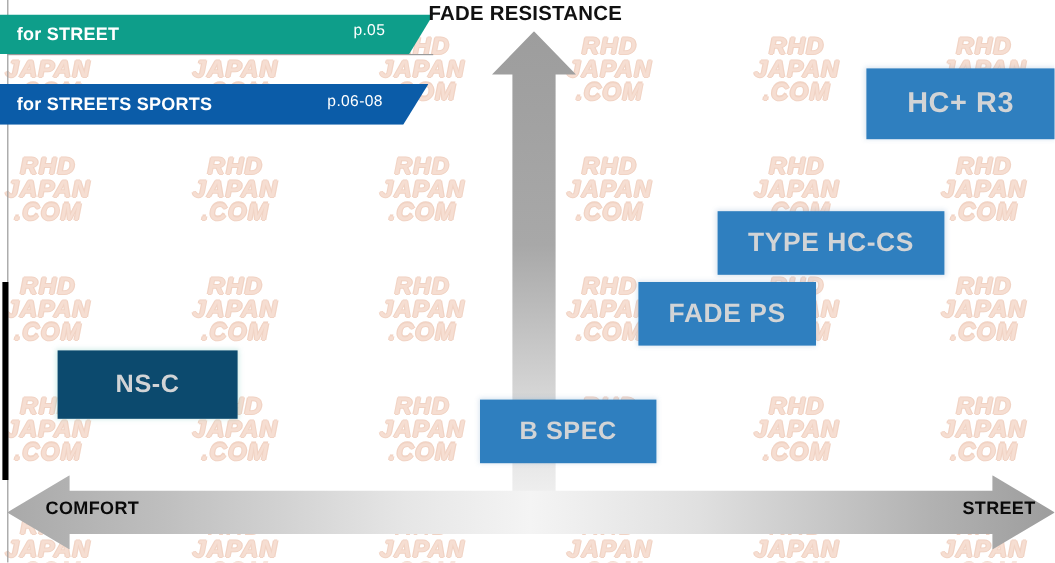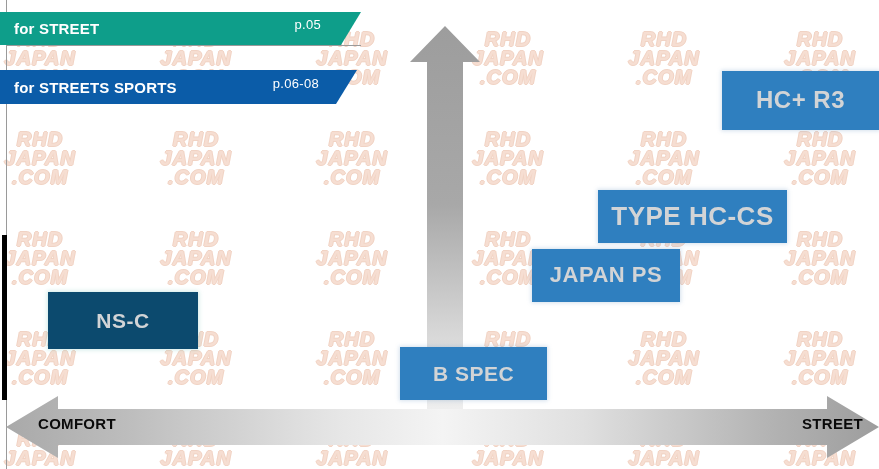--- a/index.html
+++ b/index.html
@@ -110,28 +110,28 @@
     display:flex;
     align-items:center;
     justify-content:center;
     text-align:center;
     color:#d2d4d6;
     font-weight:bold;
     letter-spacing:0.5px;
     z-index:5;
     box-shadow:0 0 4px 1px rgba(120,160,200,.30);
   }
-  .pbox.blue{ background:#2f7fbf;margin-top:14px; }
+  .pbox.blue{ background:#2f7fbf; }
   .pbox.teal{ background:#2bac9b;
               box-shadow:0 0 4px 1px rgba(120,200,190,.35); }
   .pbox .txt{ line-height:1.12; }
 
   #box-hc-r3   { left:722px; top:57px;  width:157px; height:59px;  font-size:24px;}
   #box-hcplus  { left:630px; top:114px; width:205px; height:55px;  font-size:25px;}
-  #box-hccs    { left:598px; top:176px; width:189px; height:53px;  font-size:26px;}
+  #box-hccs    { left:598px; top:176px; width:189px; height:53px;  font-size:22px;}
   #box-ps      { left:532px; top:235px; width:148px; height:53px;  font-size:22px;}
   #box-bspec   { left:400px; top:333px; width:147px; height:53px;  font-size:21px;}
   #box-nsc     { left:48px;  top:292px; width:150px; height:57px;  font-size:21px;}
 </style>
 </head>
 <body>
 
 <div id="stage">
 
   <div id="wm-layer">
@@ -295,20 +295,21 @@
     <defs>
       <linearGradient id="vgrad" x1="0" y1="0" x2="0" y2="1">
         <stop offset="0%" stop-color="#9d9d9d"></stop>
         <stop offset="45%" stop-color="#a8a8a8"></stop>
         <stop offset="78%" stop-color="#d8d8d8"></stop>
         <stop offset="100%" stop-color="#f2f2f2"></stop>
       </linearGradient>
     </defs>
     <polygon points="35,0 70,36 53,36 53,396 17,396 17,36 0,36" fill="url(#vgrad)"></polygon>
   </svg>
+  <div id="fade-title">FADE RESISTANCE</div>
 
   <svg id="h-arrow" viewBox="0 0 873 62" preserveAspectRatio="none">
     <defs>
       <linearGradient id="hgrad" x1="0" y1="0" x2="1" y2="0">
         <stop offset="0%" stop-color="#a9a9a9"></stop>
         <stop offset="14%" stop-color="#bdbdbd"></stop>
         <stop offset="38%" stop-color="#e6e6e6"></stop>
         <stop offset="50%" stop-color="#f4f4f4"></stop>
         <stop offset="66%" stop-color="#e0e0e0"></stop>
         <stop offset="88%" stop-color="#b2b2b2"></stop>
@@ -325,21 +326,21 @@
       <span>HC+ R3</span><br>
     </div>
   </div>
 
 
   <div class="pbox blue" id="box-hccs" style="background: rgb(47, 127, 191);">
     <div class="txt">TYPE HC-CS</div>
   </div>
 
   <div class="pbox blue" id="box-ps" style="background: rgb(47, 127, 191);">
-    <div class="txt">JAPAN PS</div>
+    <div class="txt">FADE PS</div>
   </div>
 
   <div class="pbox blue" id="box-bspec" style="background: rgb(47, 127, 191);">
     <div class="txt">B SPEC</div>
   </div>
 
   <div class="pbox teal" id="box-nsc" style="background: #0c4a6e;">
     <div class="txt">NS-C</div>
   </div>
 

